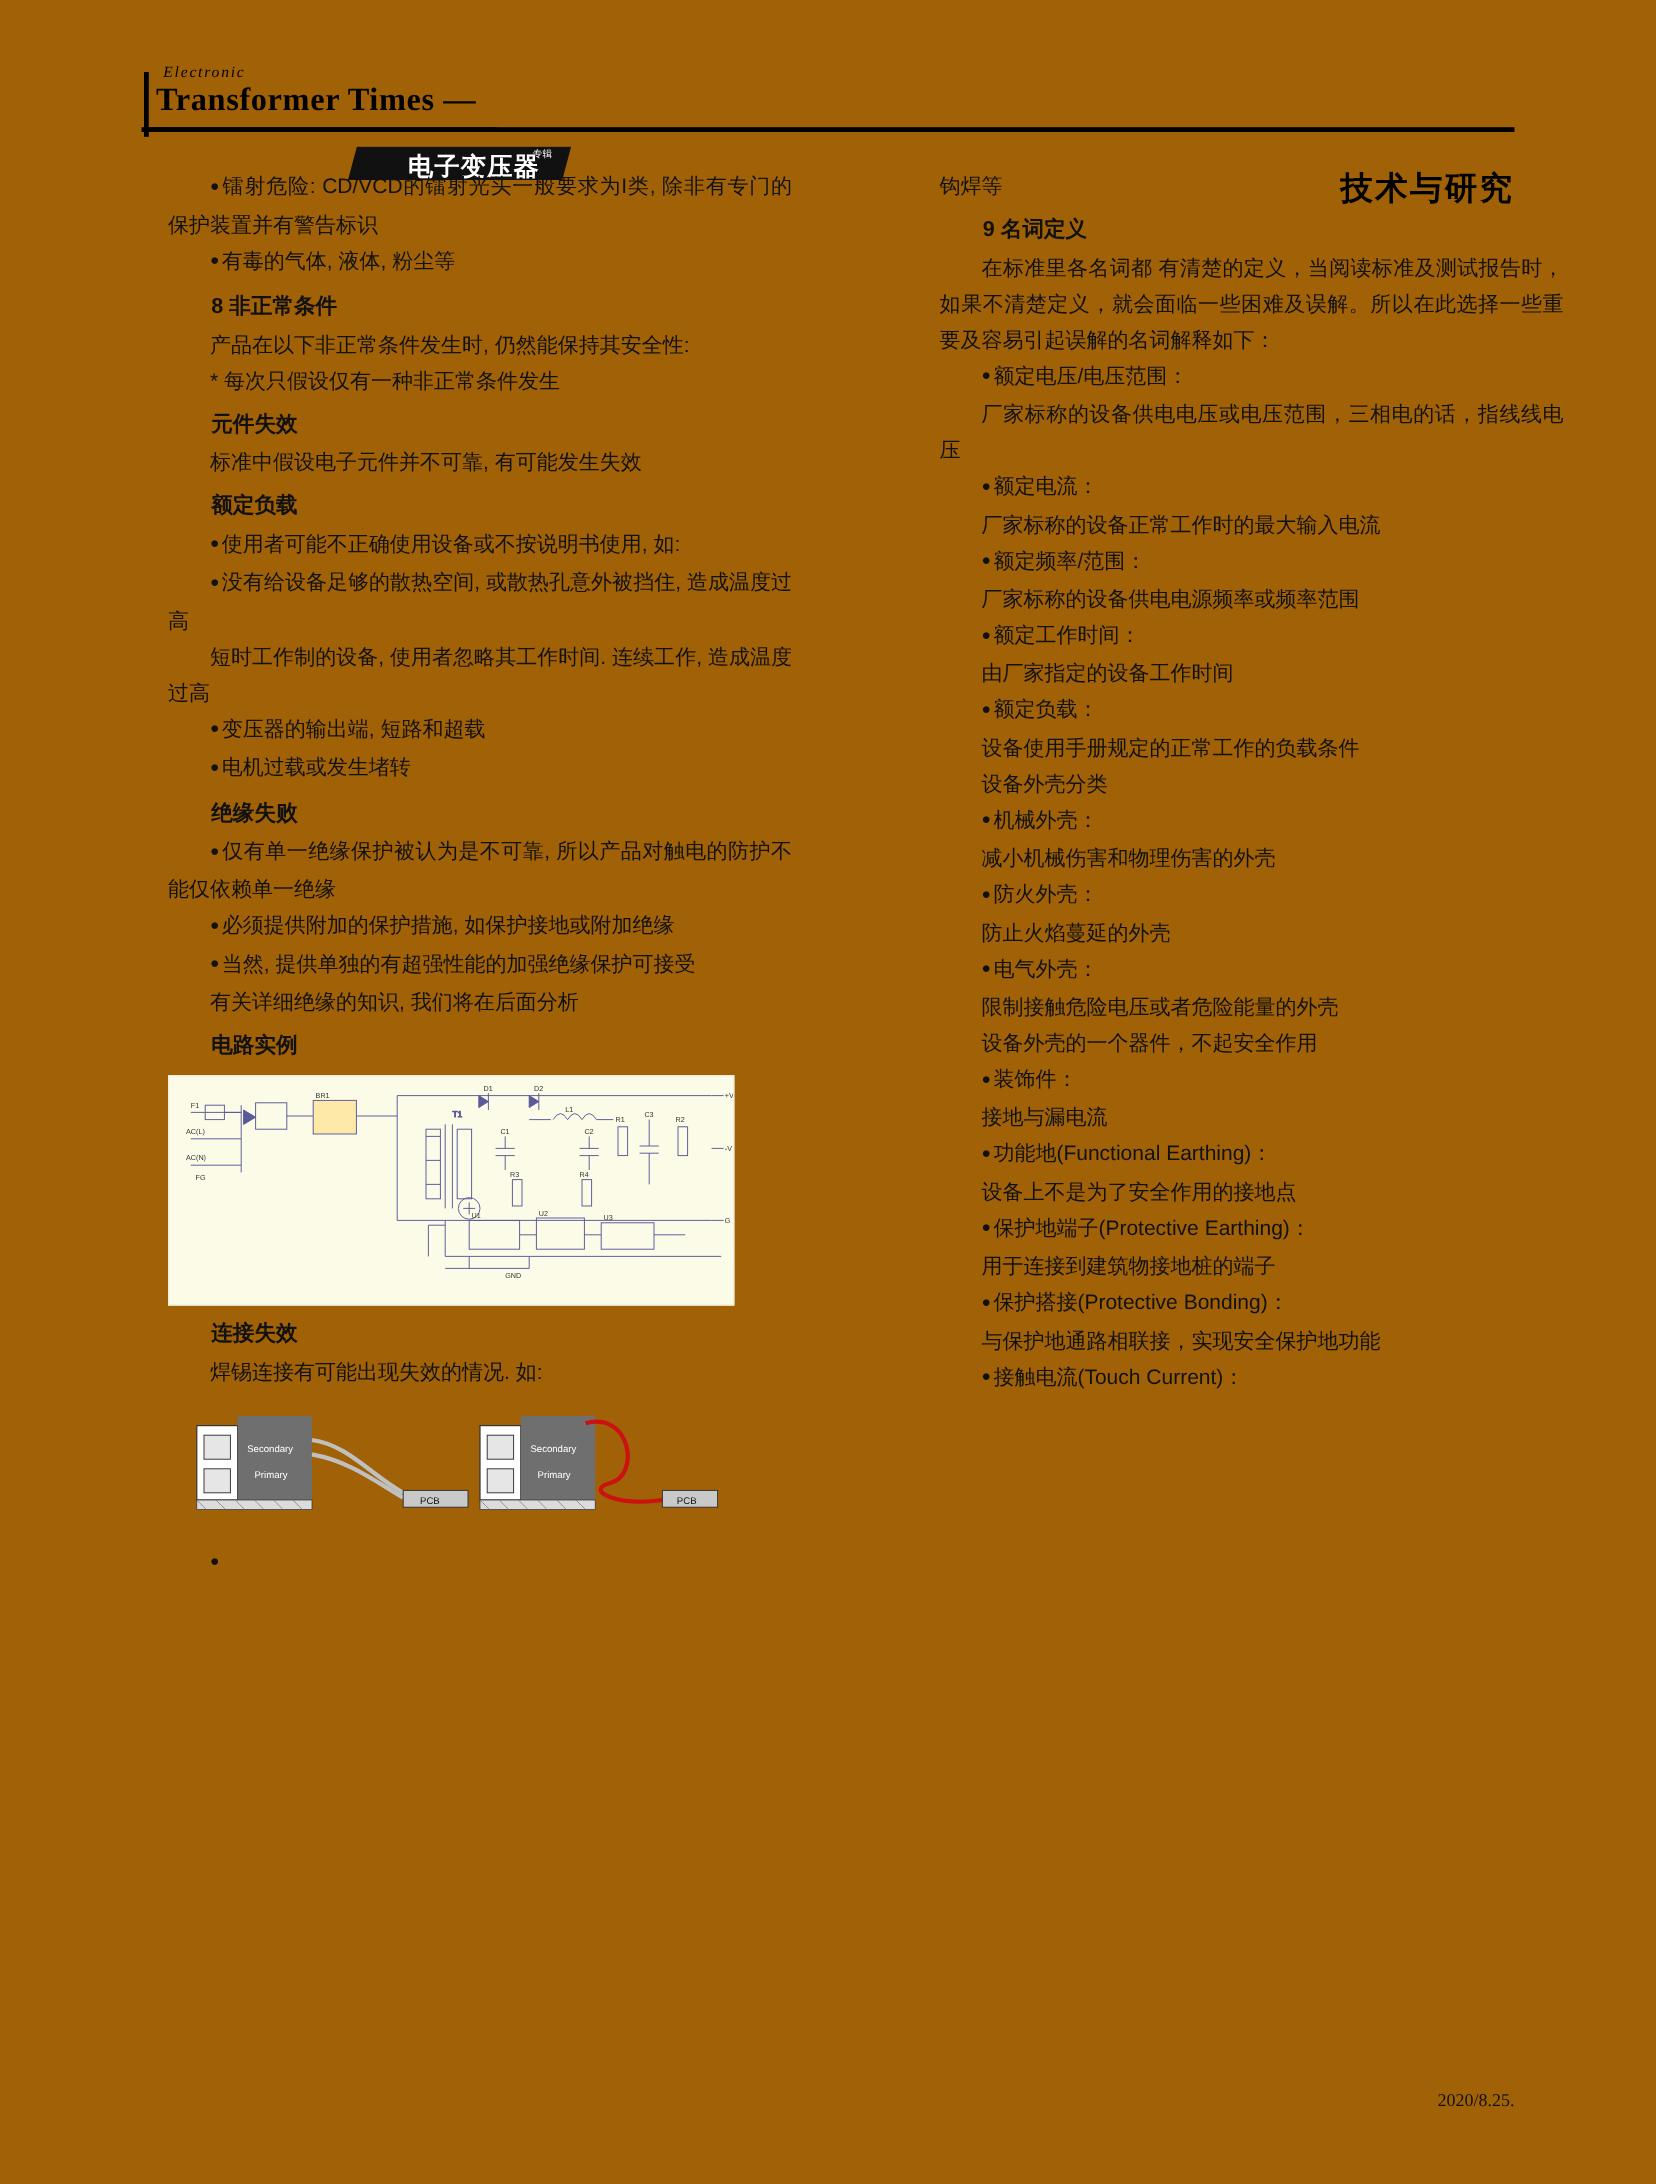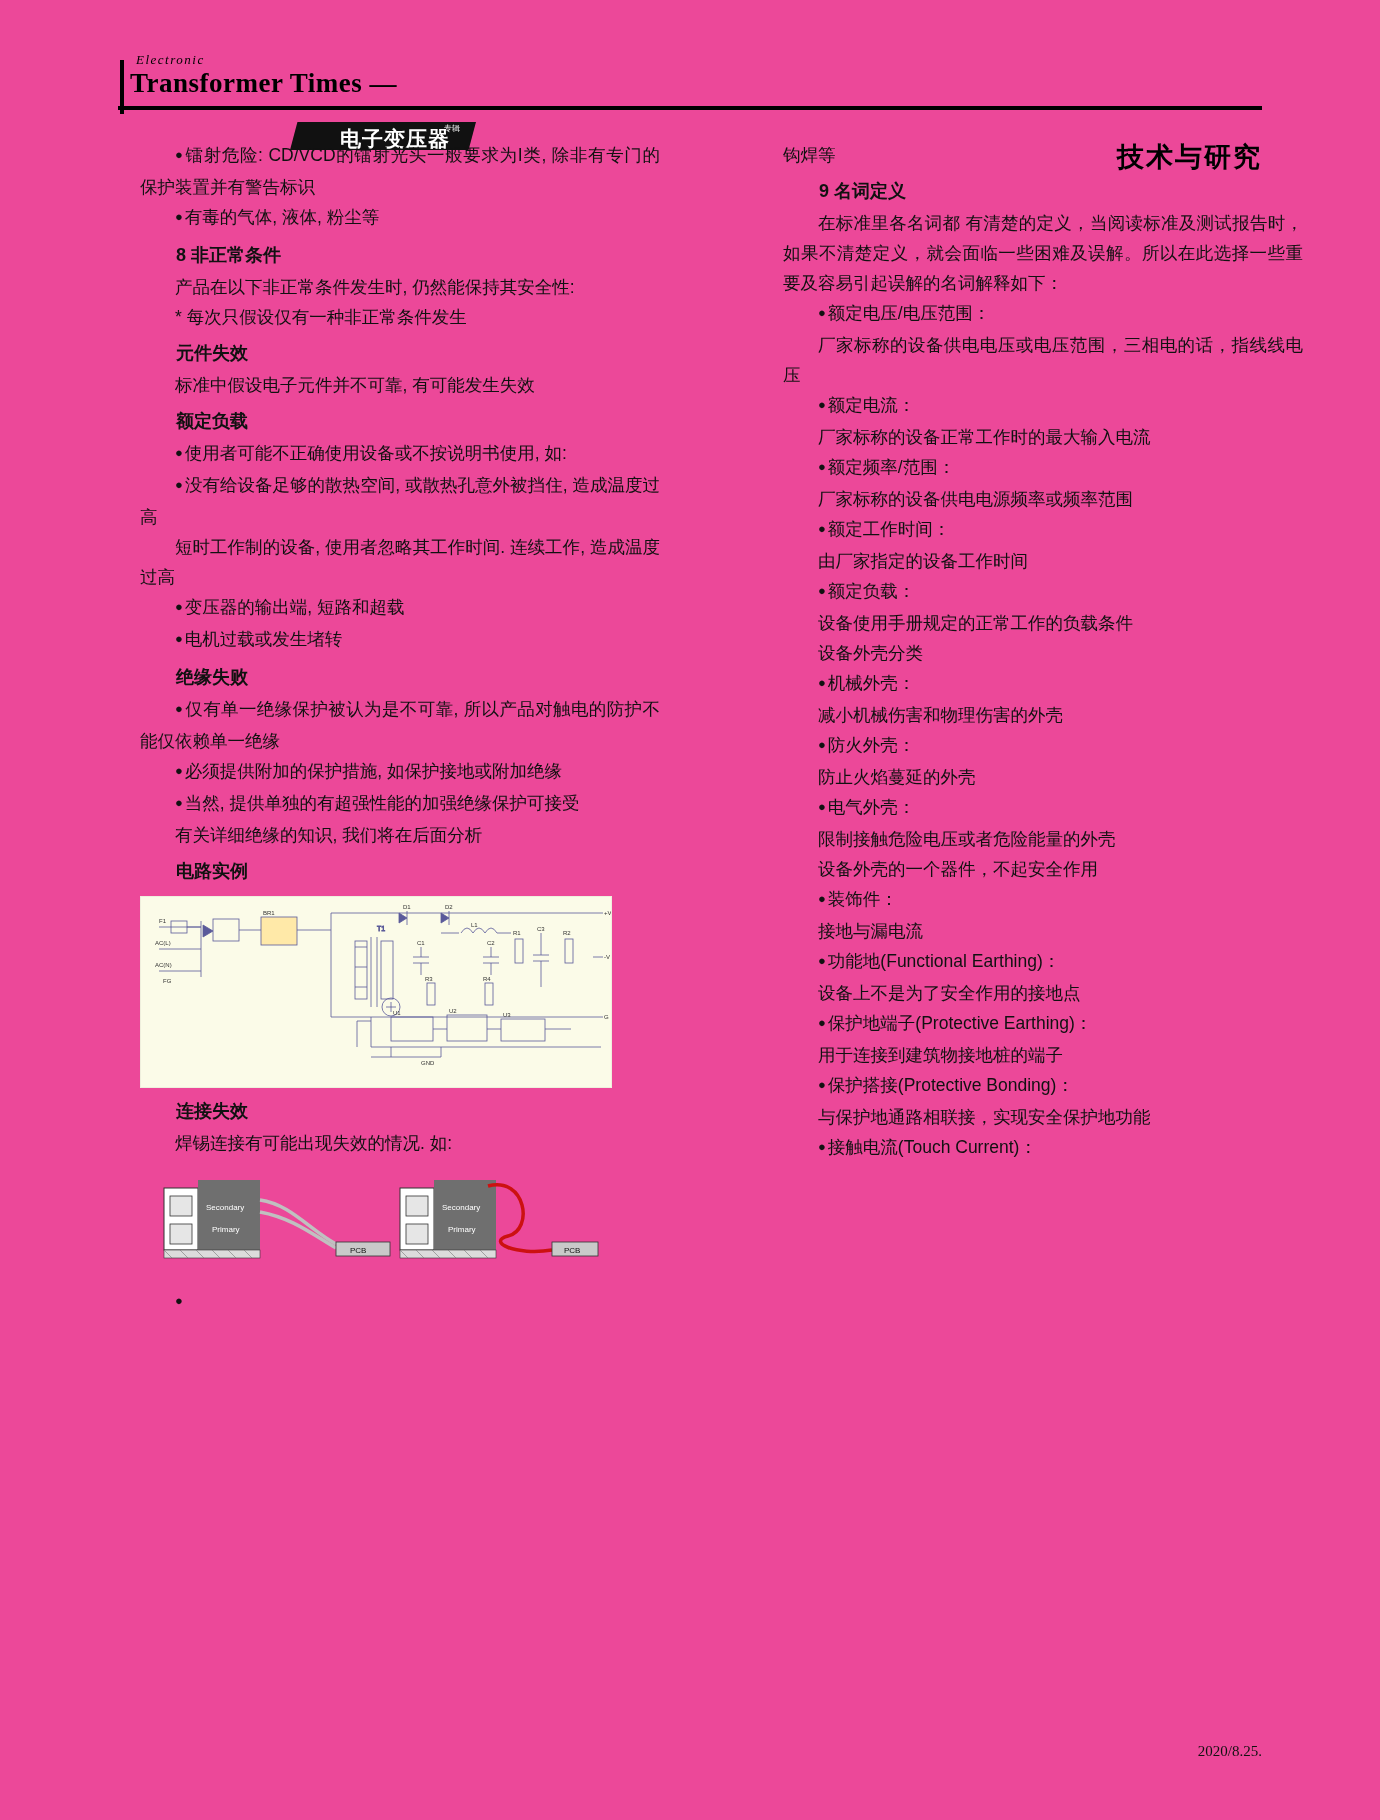--- a/index.html
+++ b/index.html
@@ -4,21 +4,21 @@
 <style>
   html, body {
     margin: 0;
     padding: 0;
     background: #ffffff;
   }
   .page {
     position: relative;
     width: 1380px;
     height: 1820px;
-    background: #ec4899;
+    background: #a16207;
     font-family: "Liberation Sans", sans-serif;
     color: #000000;
     box-sizing: border-box;
     overflow: hidden;
   }
 
   
   .header {
     position: absolute;
     left: 118px;

